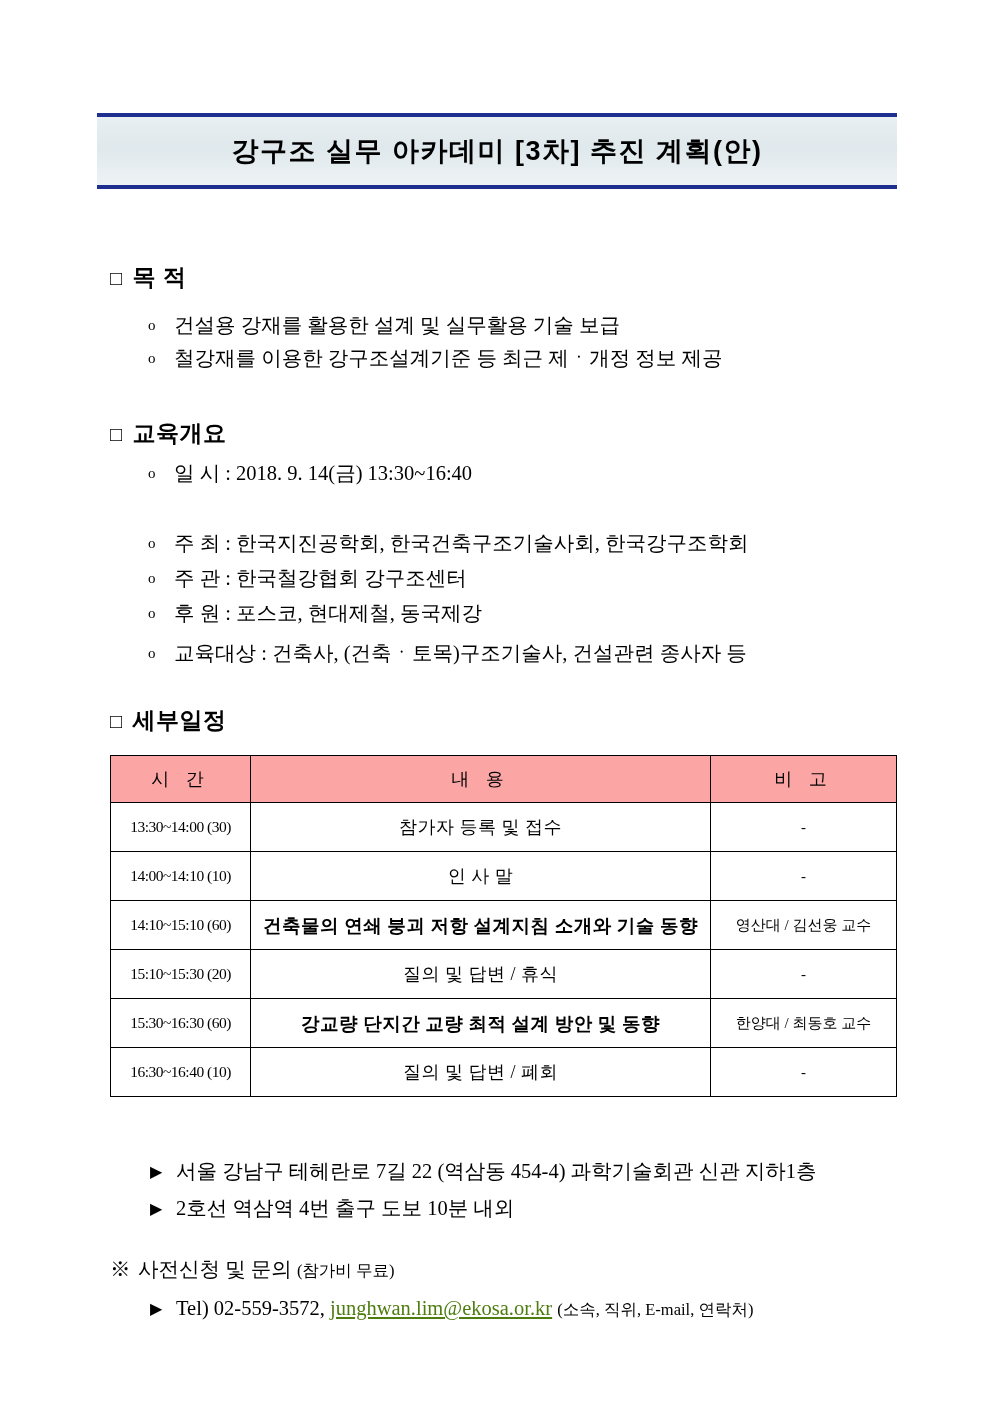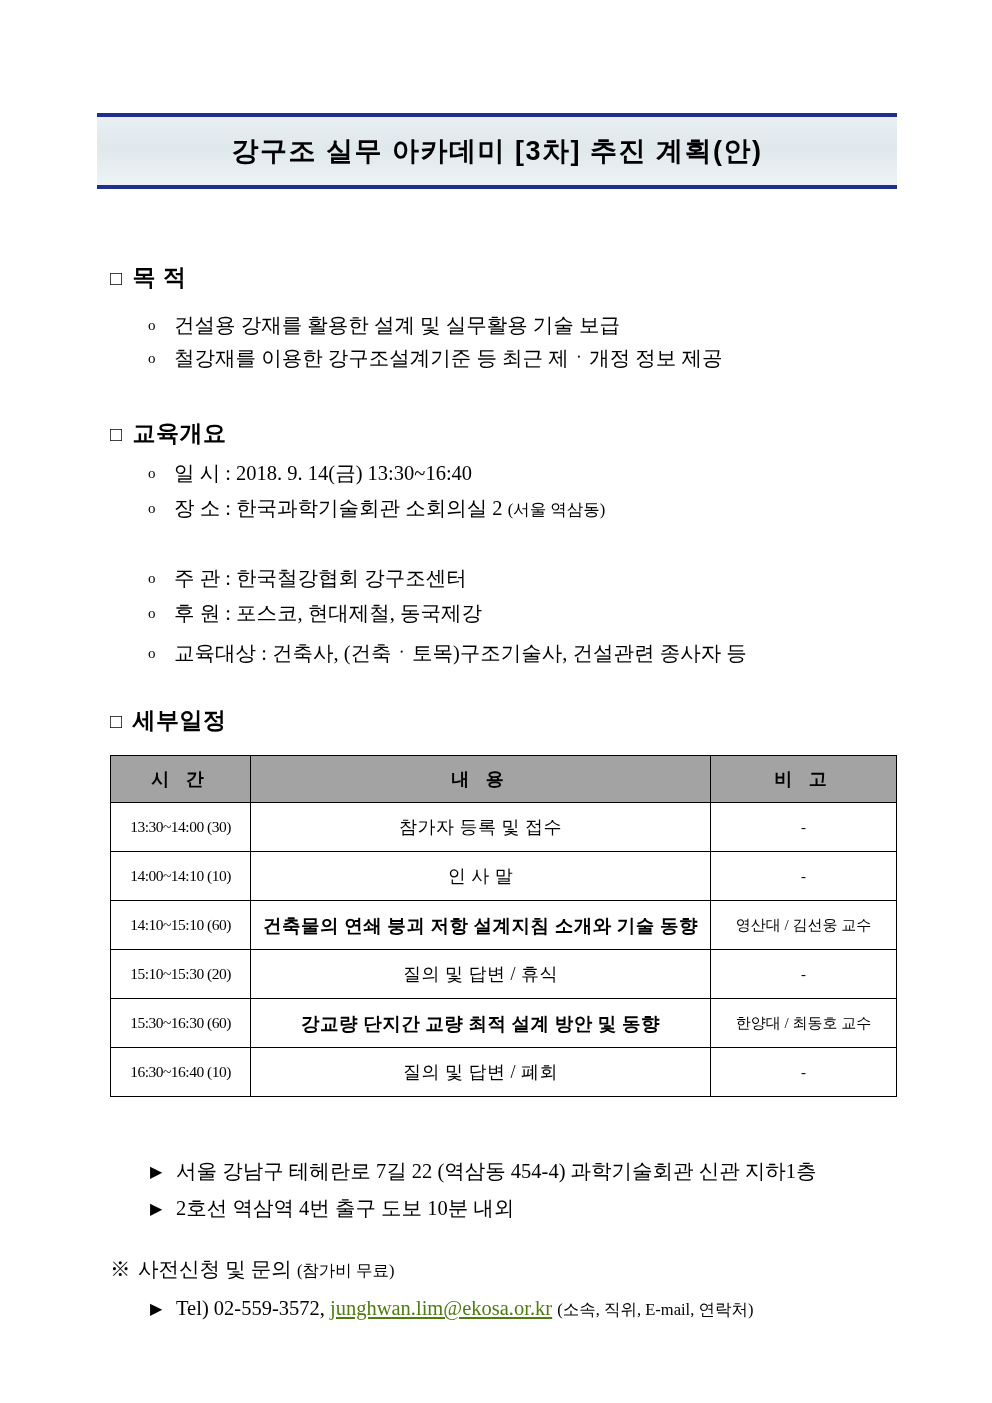--- a/index.html
+++ b/index.html
@@ -89,24 +89,24 @@
     width: 786px;
     table-layout: fixed;
   }
   .sched-table th, .sched-table td {
     border: 1px solid #000000;
     text-align: center;
     vertical-align: middle;
     padding: 0;
   }
   .sched-table th {
-    background: #a3a3a3;
+    background: #fca5a5;
     height: 46px;
     font-size: 18px;
-    font-weight: bold;
+    font-weight: normal;
     letter-spacing: 6px;
   }
   .sched-table td {
     height: 48px;
   }
   .col-time { width: 140px; }
   .col-content { width: 460px; }
   .col-note { width: 186px; }
 
   td.time-cell {
@@ -175,24 +175,23 @@
   </div>
 
   <div class="section-head" style="left:110px; top:418px;">
     <span class="sq">□</span><span>교육개요</span>
   </div>
 
   <div class="bullet" style="left:148px; top:461px;">
     <span class="mark">o</span><span class="lbl">일      시 :</span>
     <span>2018. 9. 14(금) 13:30~16:40</span>
   </div>
-  <div class="bullet" style="left:148px; top:496px;">
-    <span class="mark">o</span><span class="lbl">장      소 :</span>
-    <span>한국과학기술회관 소회의실 2</span>
-    <span class="small">(서울 역삼동)</span>
+  <div class="bullet" style="left:148px; top:531px;">
+    <span class="mark">o</span><span class="lbl">주      최 :</span>
+    <span>한국지진공학회, 한국건축구조기술사회, 한국강구조학회</span>
   </div>
   <div class="bullet" style="left:148px; top:566px;">
     <span class="mark">o</span><span class="lbl">주      관 :</span>
     <span>한국철강협회 강구조센터</span>
   </div>
   <div class="bullet" style="left:148px; top:601px;">
     <span class="mark">o</span><span class="lbl">후      원 :</span>
     <span>포스코, 현대제철, 동국제강</span>
   </div>
   <div class="bullet" style="left:148px; top:641px;">

